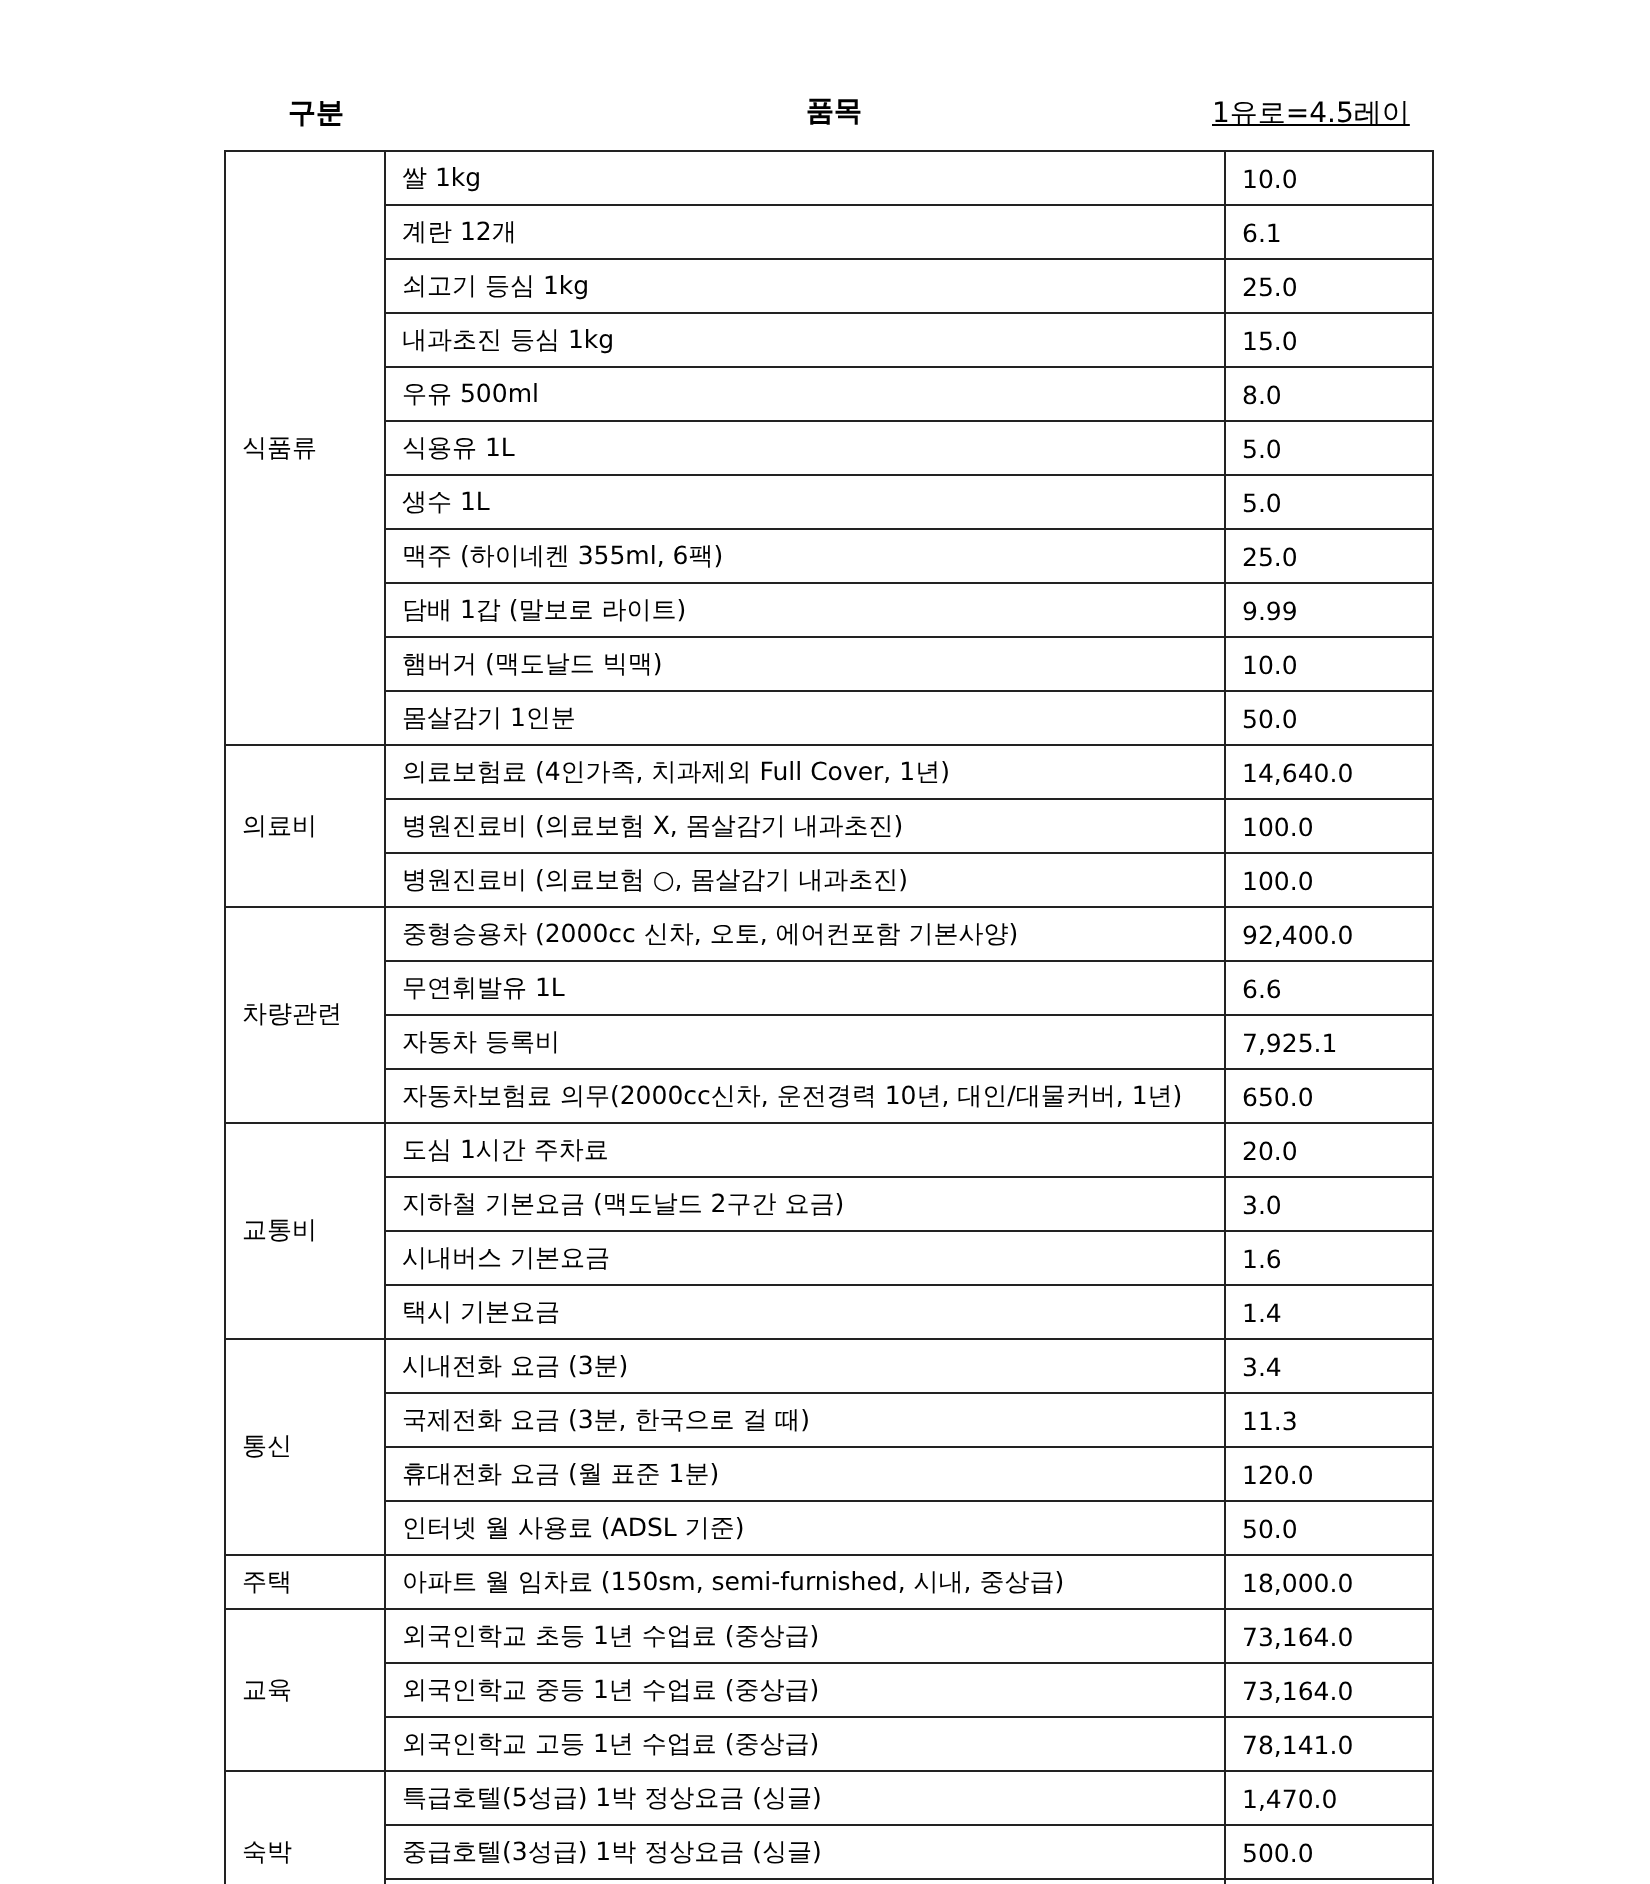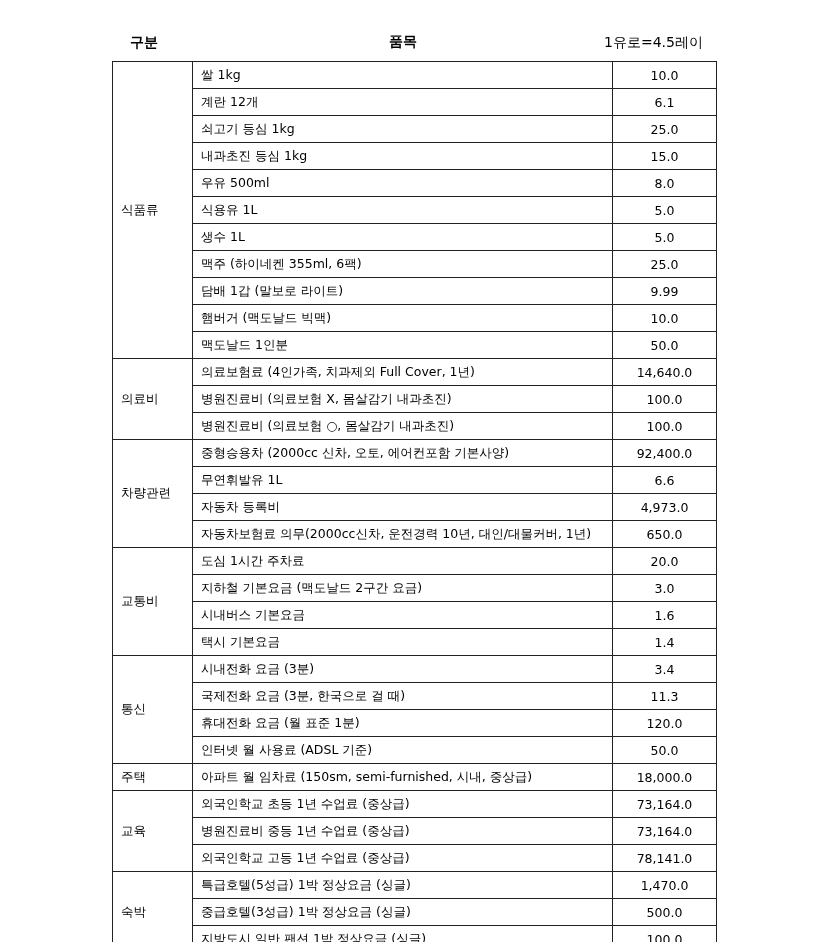--- a/index.html
+++ b/index.html
@@ -17,32 +17,32 @@
   .page {
     position: relative;
     width: 825px;
     height: 942px;
     box-sizing: border-box;
     padding: 0;
   }
   .header-row {
     position: relative;
     height: 40px;
-    margin: 4px;
+    margin: 18px;
     padding: 0;
   }
   .hdr {
     position: absolute;
     font-size: 14px;
     font-weight: bold;
     white-space: nowrap;
   }
   .hdr-group { left: 126px; top: 30px; }
   .hdr-item  { left: 385px; top: 29px; }
-  .hdr-rate  { left: 600px; top: 30px; font-weight: normal; }
+  .hdr-rate  { left: 588px; top: 30px; font-weight: normal; text-decoration: underline; }
 
   table.price-table {
     position: absolute;
     left: 112px;
     top: 57px;
     width: 604px;
     border-collapse: collapse;
     table-layout: fixed;
   }
   table.price-table td {
@@ -59,21 +59,21 @@
     white-space: nowrap;
   }
   td.item-cell {
     width: 420px;
     text-align: left;
     white-space: nowrap;
     margin-top: 47px;
   }
   td.price-cell {
     width: 104px;
-    text-align: center;
+    text-align: left;
     white-space: nowrap;
     margin-left: 36px;
   }
 </style>
 </head>
 <body>
 
 <div class="page">
 
   <div class="header-row">
@@ -119,21 +119,21 @@
         </tr>
         <tr>
           <td class="item-cell">담배 1갑 (말보로 라이트)</td>
           <td class="price-cell">9.99</td>
         </tr>
         <tr>
           <td class="item-cell">햄버거 (맥도날드 빅맥)</td>
           <td class="price-cell">10.0</td>
         </tr>
         <tr>
-          <td class="item-cell">맥도날드 1인분</td>
+          <td class="item-cell">몸살감기 1인분</td>
           <td class="price-cell">50.0</td>
         </tr>
         <tr>
           <td class="group-cell" rowspan="3">의료비</td>
           <td class="item-cell">의료보험료 (4인가족, 치과제외 Full Cover, 1년)</td>
           <td class="price-cell">14,640.0</td>
         </tr>
         <tr>
           <td class="item-cell">병원진료비 (의료보험 X, 몸살감기 내과초진)</td>
           <td class="price-cell">100.0</td>
@@ -146,21 +146,21 @@
           <td class="group-cell" rowspan="4">차량관련</td>
           <td class="item-cell">중형승용차 (2000cc 신차, 오토, 에어컨포함 기본사양)</td>
           <td class="price-cell">92,400.0</td>
         </tr>
         <tr>
           <td class="item-cell">무연휘발유  1L</td>
           <td class="price-cell">6.6</td>
         </tr>
         <tr>
           <td class="item-cell">자동차 등록비</td>
-          <td class="price-cell">4,973.0</td>
+          <td class="price-cell">7,925.1</td>
         </tr>
         <tr>
           <td class="item-cell">자동차보험료 의무(2000cc신차, 운전경력 10년, 대인/대물커버, 1년)</td>
           <td class="price-cell">650.0</td>
         </tr>
         <tr>
           <td class="group-cell" rowspan="4">교통비</td>
           <td class="item-cell">도심 1시간 주차료</td>
           <td class="price-cell">20.0</td>
         </tr>
@@ -197,21 +197,21 @@
           <td class="group-cell" rowspan="1">주택</td>
           <td class="item-cell">아파트 월 임차료 (150sm, semi-furnished, 시내, 중상급)</td>
           <td class="price-cell">18,000.0</td>
         </tr>
         <tr>
           <td class="group-cell" rowspan="3">교육</td>
           <td class="item-cell">외국인학교 초등 1년 수업료 (중상급)</td>
           <td class="price-cell">73,164.0</td>
         </tr>
         <tr>
-          <td class="item-cell">병원진료비 중등 1년 수업료 (중상급)</td>
+          <td class="item-cell">외국인학교 중등 1년 수업료 (중상급)</td>
           <td class="price-cell">73,164.0</td>
         </tr>
         <tr>
           <td class="item-cell">외국인학교 고등 1년 수업료 (중상급)</td>
           <td class="price-cell">78,141.0</td>
         </tr>
         <tr>
           <td class="group-cell" rowspan="3">숙박</td>
           <td class="item-cell">특급호텔(5성급) 1박 정상요금 (싱글)</td>
           <td class="price-cell">1,470.0</td>

